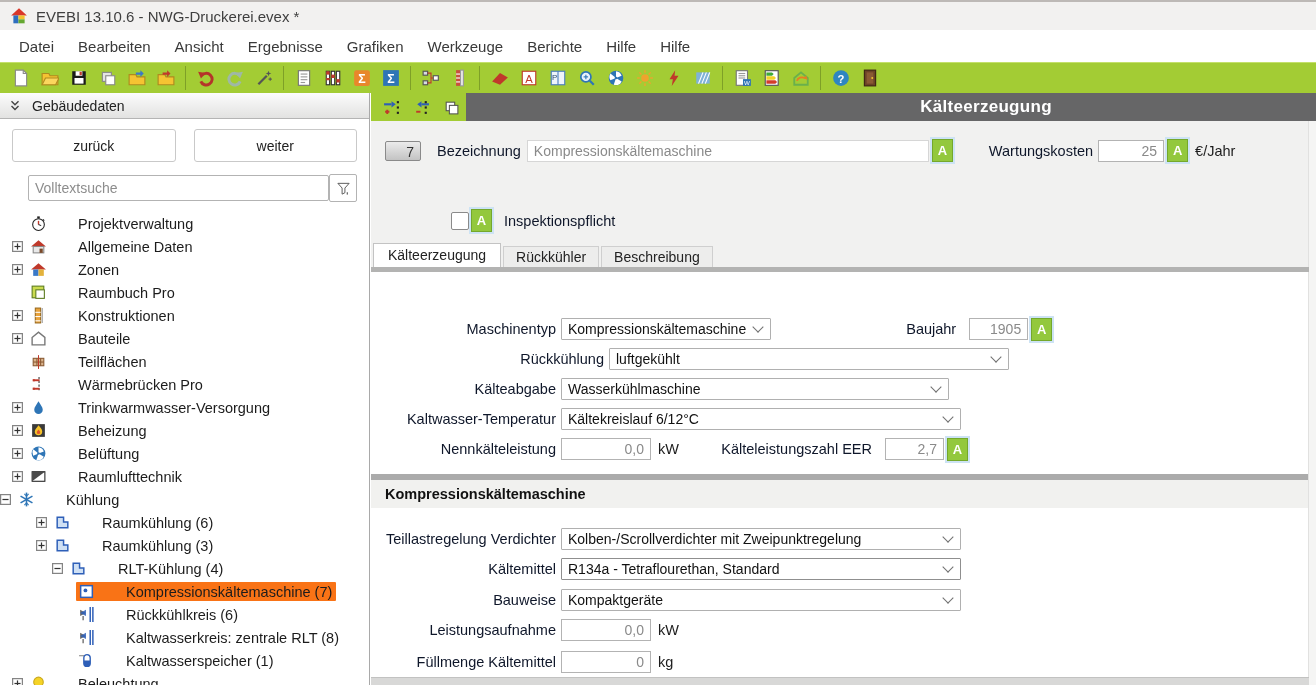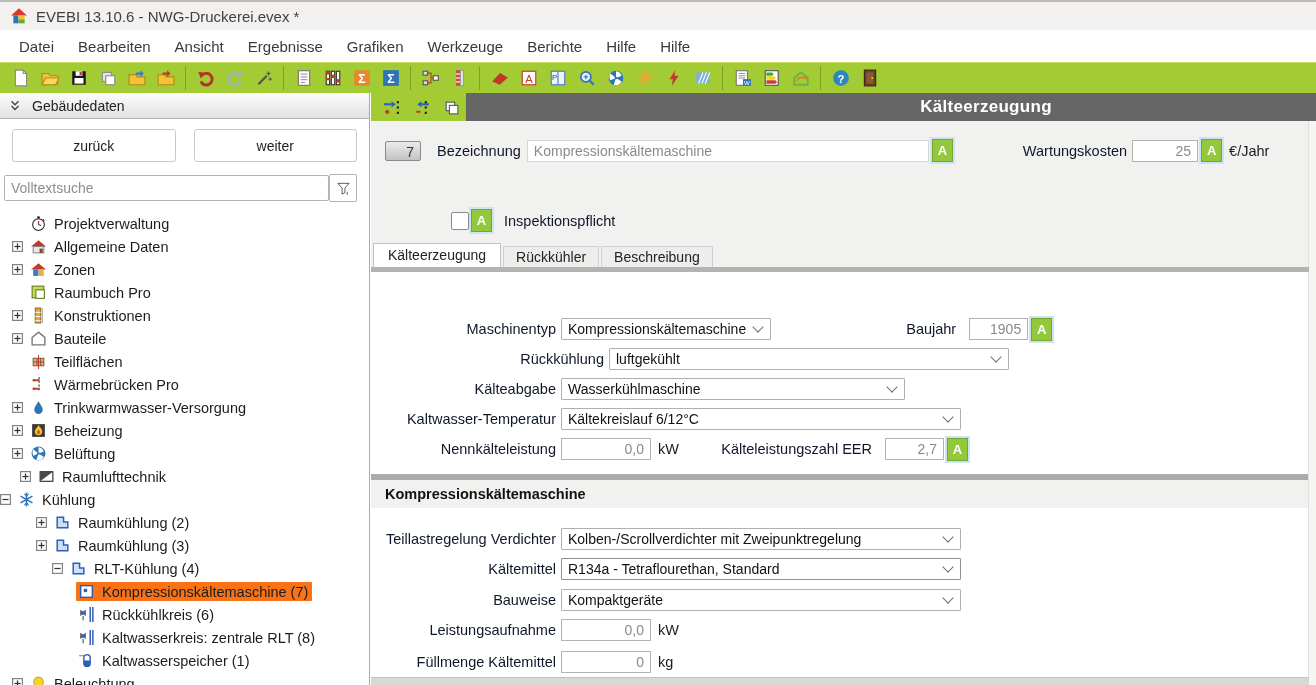--- a/index.html
+++ b/index.html
@@ -28,33 +28,33 @@
 
   
   .sidebar{position:absolute;left:0;top:93px;width:370px;bottom:0;background:#fff;
            border-right:1px solid #a9a9a9;box-sizing:border-box;}
   .sb-header{height:25px;background:linear-gradient(#fcfcfc,#e2e2e1);border-bottom:1px solid #b4b4b4;
              display:flex;align-items:center;padding-left:8px;font-size:14px;color:#222;}
   .sb-header .icon{width:14px;height:14px;margin-right:10px;}
   .sb-nav{display:flex;gap:18px;padding:10px 12px 0 12px;}
   .sb-btn{flex:1;height:33px;background:#fff;border:1px solid #c9c9c9;border-radius:3px;
           font-size:14px;color:#222;font-family:inherit;}
-  .sb-search{display:flex;align-items:center;padding:12px 12px 0 4px;}
+  .sb-search{display:flex;align-items:center;padding:12px 12px 0 28px;}
   .search-input{flex:1;height:24px;border:1px solid #b3b3b3;border-radius:2px;padding:0 6px;
                 font-size:14px;font-family:inherit;color:#333;}
   .search-input::placeholder{color:#8d8d8d;}
   .filter-btn{width:26px;height:26px;border:1px solid #b3b3b3;border-radius:2px;background:#fff;
               display:flex;align-items:center;justify-content:center;}
   .filter-btn .icon{width:15px;height:15px;}
   .tree{margin-top:10px;font-size:14.5px;}
   .tree-row{height:23px;display:flex;align-items:center;white-space:nowrap;}
   .exp{width:11px;height:11px;margin-right:5px;flex:none;}
   .exp svg{width:11px;height:11px;display:block;}
   .exp.blank{visibility:hidden;}
-  .tree-sel{display:flex;align-items:center;padding:1px 4px 1px 2px;border-radius:1px;}
+  .tree-sel{display:flex;align-items:center;padding:1px 4px 1px 2px;border-radius:1px;gap:24px;}
   .tree-sel .icon{margin-right:7px;}
   .tree-sel.selected{background:#f97316;}
 
   
   .main{position:absolute;left:371px;top:93px;right:0;bottom:0;background:#f1f1f0;}
   .main-header{position:absolute;left:0;top:0;right:0;height:28px;display:flex;}
   .mini-toolbar{width:95px;background:#a3cc34;display:flex;align-items:center;gap:6px;
                 padding-left:8px;box-sizing:border-box;}
   .mini-toolbar .tb-btn{width:24px;height:24px;}
   .main-title-bar{flex:1;background:#666667;display:flex;align-items:center;justify-content:center;
@@ -610,21 +610,21 @@
               <circle cx="8" cy="8" r="6.5" fill="#2e75b6"></circle>
               <path d="M8 8V2a6 6 0 0 1 5 4z" fill="#fff"></path>
               <path d="M8 8l5 3a6 6 0 0 1-7 3z" fill="#fff"></path>
               <path d="M8 8L3 10a6 6 0 0 1 0-6z" fill="#fff"></path>
               <circle cx="8" cy="8" r="1.2" fill="#2e75b6"></circle>
             </svg>
           </span>
           <span>Belüftung</span>
         </span>
       </div>
-      <div class="tree-row" style="padding-left: 20px;">
+      <div class="tree-row" style="padding-left: 12px;">
         <span class="exp">
           <svg viewBox="0 0 9 9">
             <rect x=".5" y=".5" width="8" height="8" fill="#fff" stroke="#848484"></rect>
             <line x1="2" y1="4.5" x2="7" y2="4.5" stroke="#333"></line>
             <line x1="4.5" y1="2" x2="4.5" y2="7" stroke="#333"></line>
           </svg>
         </span>
         <span class="tree-sel">
           <span class="icon" style="width: 17px; height: 17px;">
             <svg viewBox="0 0 16 16">
@@ -668,21 +668,21 @@
             <line x1="2" y1="4.5" x2="7" y2="4.5" stroke="#333"></line>
             <line x1="4.5" y1="2" x2="4.5" y2="7" stroke="#333"></line>
           </svg>
         </span>
         <span class="tree-sel">
           <span class="icon" style="width: 17px; height: 17px;">
             <svg viewBox="0 0 16 16">
               <path d="M3 3h6v4.5h4V13H3z" fill="#cfe0f4" stroke="#2e5fb8" stroke-width="1.4"></path>
             </svg>
           </span>
-          <span>Raumkühlung (2)</span>
+          <span>Raumkühlung (6)</span>
         </span>
       </div>
       <div class="tree-row" style="padding-left: 36px;">
         <span class="exp">
           <svg viewBox="0 0 9 9">
             <rect x=".5" y=".5" width="8" height="8" fill="#fff" stroke="#848484"></rect>
             <line x1="2" y1="4.5" x2="7" y2="4.5" stroke="#333"></line>
             <line x1="4.5" y1="2" x2="4.5" y2="7" stroke="#333"></line>
           </svg>
         </span>
@@ -834,21 +834,21 @@
     <div class="main-title-bar">
       <span>Kälteerzeugung</span>
     </div>
   </div>
 
   <div class="abs" style="left:14px;top:46px;right:20px;">
     <span class="rec-badge">7</span>
     <span class="flabel" style="margin-left:16px;">Bezeichnung</span>
     <input class="text-input" style="margin-left: 6px; width: 388px;" value="Kompressionskältemaschine">
     <span class="a-btn">A</span>
-    <span class="flabel" style="margin-left:70px;text-align:center;">Wartungskosten</span>
+    <span class="flabel" style="margin-left:36px;text-align:center;">Wartungskosten</span>
     <input class="num-input" style="margin-left: 5px; width: 52px;" value="25">
     <span class="a-btn">A</span>
     <span class="unit">€/Jahr</span>
   </div>
 
   <div class="abs" style="left:80px;top:116px;">
     <span class="checkbox"></span>
     <span class="a-btn" style="margin-left:2px;">A</span>
     <span class="flabel" style="margin-left:12px;">Inspektionspflicht</span>
   </div>
@@ -877,21 +877,21 @@
   <div class="frow" style="top:254px;padding-left:48px;">
     <span class="flabel">Rückkühlung</span>
     <div class="select-box" style="width:400px;">
       <span class="val">luftgekühlt</span>
         <span class="chev"></span>
     </div>
   </div>
 
   <div class="frow" style="top:284px;">
     <span class="flabel">Kälteabgabe</span>
-    <div class="select-box" style="width:344px;">
+    <div class="select-box" style="width:388px;">
       <span class="val">Wasserkühlmaschine</span>
         <span class="chev"></span>
     </div>
   </div>
 
   <div class="frow" style="top:314px;">
     <span class="flabel">Kaltwasser-Temperatur</span>
     <div class="select-box" style="width:400px;">
       <span class="val">Kältekreislauf 6/12°C</span>
         <span class="chev"></span>

